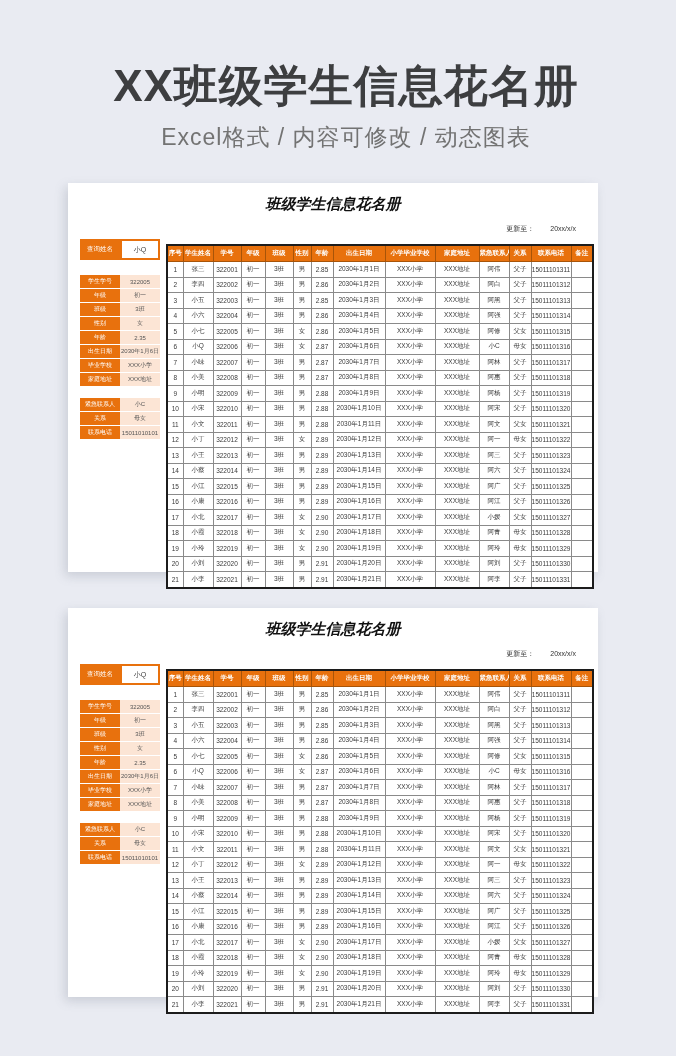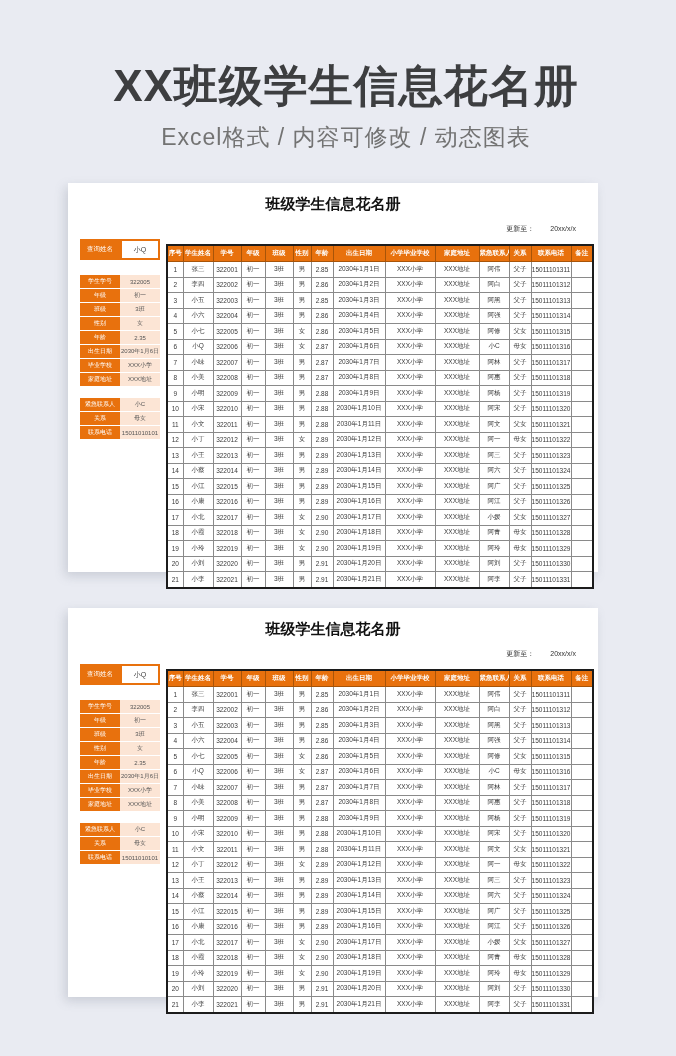--- a/index.html
+++ b/index.html
@@ -26,21 +26,21 @@
     position:absolute;left:68px;width:530px;height:389px;
     background:#ffffff;
     box-shadow:-3px 4px 10px rgba(90,100,120,.22);
   }
   .card-1{top:183px;}
   .card-2{top:608px;}
   .sheet-title{
     position:absolute;top:12px;left:0;width:100%;
     text-align:center;
     font-family:"DejaVu Serif", serif;
-    font-weight:bold;font-size:15px;color:#111;
+    font-weight:bold;font-size:15px;color:#111;font-style:italic;
   }
   .update-line{
     position:absolute;top:41px;right:22px;
     font-size:7px;color:#333;
   }
   .update-line .u-label{margin-right:16px;}
   
   .sidebar{position:absolute;left:12px;top:56px;width:80px;}
   .q-row{display:flex;height:21px;}
   .q-label{

